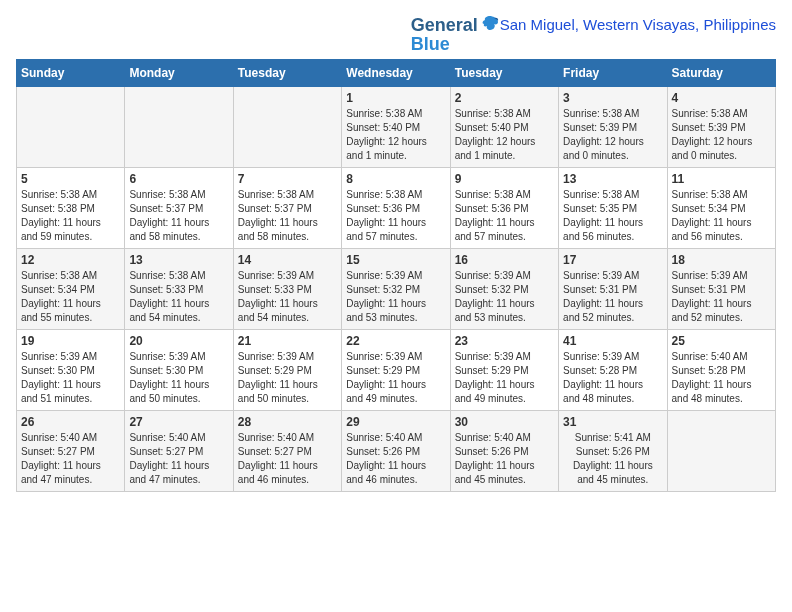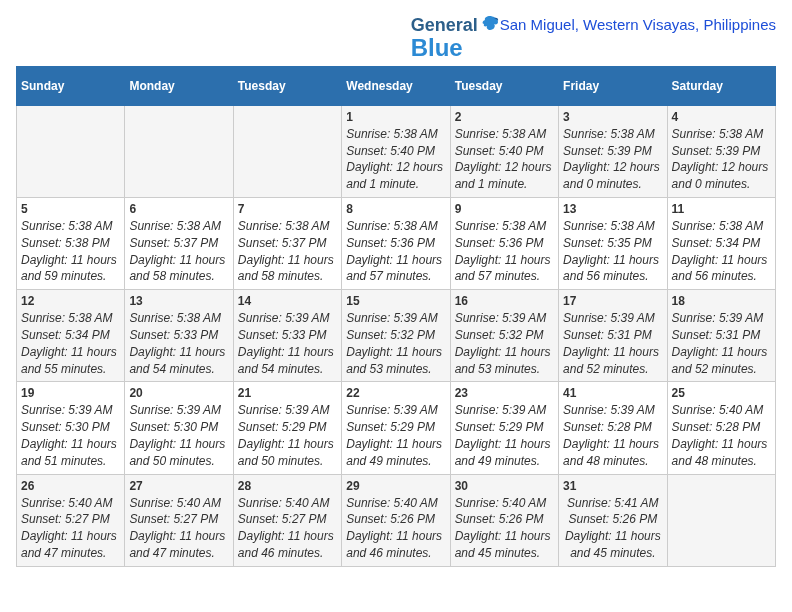--- a/index.html
+++ b/index.html
@@ -39,21 +39,21 @@
       color: #1d4ed8;
     }
     .calendar-table {
       width: 100%;
       border-collapse: collapse;
       font-size: 11px;
     }
     .calendar-table thead tr th {
       background-color: #2c6fad;
       color: #fff;
-      padding: 12px 4px;
+      padding: 6px 4px;
       text-align: left;
       font-size: 12px;
       font-weight: bold;
       border: 1px solid #2c6fad;
     }
     .calendar-table tbody tr td {
       border: 1px solid #ccc;
       vertical-align: top;
       padding: 4px;
       min-height: 70px;
@@ -65,44 +65,43 @@
     .calendar-table tbody tr:nth-child(even) td {
       background-color: #fff;
     }
     .day-number {
       font-weight: bold;
       font-size: 12px;
       margin-bottom: 2px;
       color: #333;
     }
     .day-info {
-      font-size: 12px;
+      font-size: 10px;
       color: #333;
       line-height: 1.4;
-      font-style: italic;
     }
     .empty-cell {
       background-color: #f5f5f5;
     }
   </style>
 </head>
 <body>
 
 <div class="top-section">
   <div class="header-logo">
     <div>
       <div style="display:flex;align-items:center;">
         <span class="logo-text">General</span>
         <svg width="20" height="20" viewBox="0 0 20 20" style="margin-left:2px;margin-top:-4px;">
           <path d="M10 2 C12 2, 18 4, 18 8 C18 10, 16 11, 14 10 C16 12, 14 16, 10 16 C8 16, 6 14, 7 12 C5 13, 3 12, 4 10 C2 10, 2 7, 5 6 C4 4, 7 2, 10 2Z" fill="#2c8ad4"></path>
           <path d="M14 4 C16 3, 19 4, 18 7 C17 5, 15 5, 14 4Z" fill="#1a5a9a"></path>
         </svg>
       </div>
       <div style="display:flex;align-items:center;margin-top:-2px;">
-        <span style="font-size:24px;font-weight:bold;color:#2c8ad4;">Blue</span>
+        <span style="font-size:18px;font-weight:bold;color:#2c8ad4;">Blue</span>
       </div>
     </div>
   </div>
   <div class="title-section">
     <div class="location-title">San Miguel, Western Visayas, Philippines</div>
   </div>
 </div>
 
 <table class="calendar-table">
   <thead>

